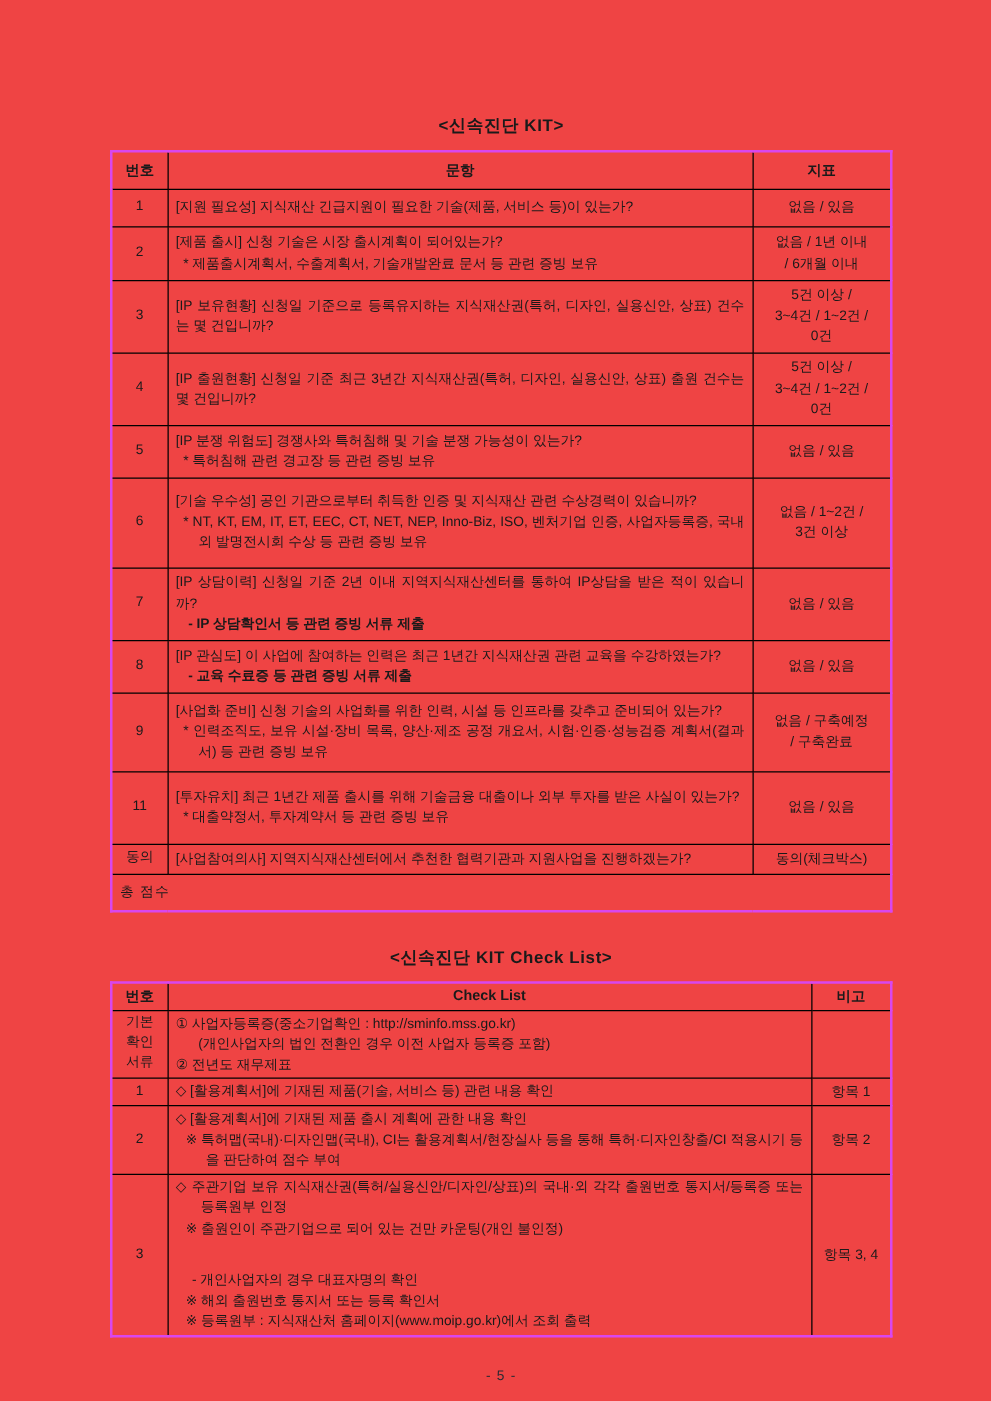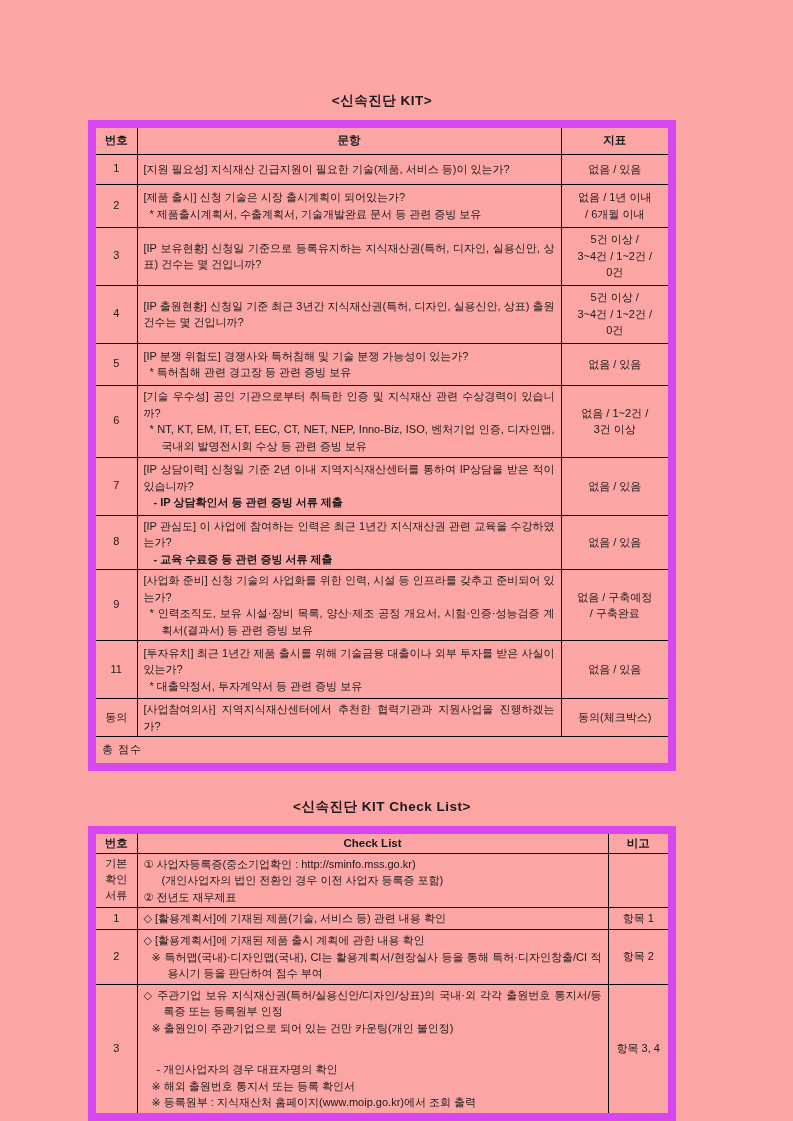--- a/index.html
+++ b/index.html
@@ -1,39 +1,39 @@
 <!DOCTYPE html>
 <html><head>
 <meta charset="utf-8">
 <style>
   * { margin: 0; padding: 0; box-sizing: border-box; }
   html, body { background: #ffffff; }
   .page {
     width: 793px;
     height: 1121px;
     margin: 0 auto;
-    padding: 92px 117px 0 88px;
+    padding: 92px 79px 0 88px;
     font-family: "Liberation Sans", "DejaVu Sans", sans-serif;
     font-size: 11px;
     color: #1a1a1a;
-    background: #fca5a5;
+    background: #ef4444;
     overflow: hidden;
   }
   .doc-title {
     text-align: center;
     font-weight: bold;
     font-size: 13.5px;
     letter-spacing: 0.5px;
     margin-bottom: 10px;
   }
   .title2 { margin-top: 27px; }
   table.kit {
     width: 100%;
     border-collapse: collapse;
-    border: 8px solid #d946ef;
+    border: 2px solid #d946ef;
     table-layout: fixed;
   }
   table.kit th, table.kit td {
     border: 1px solid #000;
     padding: 2px 6px;
     vertical-align: middle;
   }
   table.kit th {
     font-weight: bold;
     text-align: center;
@@ -139,21 +139,21 @@
           <td class="cell-q">
             <div class="line main">[IP 분쟁 위험도] 경쟁사와 특허침해 및 기술 분쟁 가능성이 있는가?</div>
             <div class="line star">* 특허침해 관련 경고장 등 관련 증빙 보유</div>
           </td>
           <td class="cell-ind">없음 / 있음</td>
         </tr>
         <tr style="height: 72px;">
           <td class="cell-no">6</td>
           <td class="cell-q">
             <div class="line main">[기술 우수성] 공인 기관으로부터 취득한 인증 및 지식재산 관련 수상경력이 있습니까?</div>
-            <div class="line star">* NT, KT, EM, IT, ET, EEC, CT, NET, NEP, Inno-Biz, ISO, 벤처기업 인증, 디자인맵, 국내외 발명전시회 수상 등 관련 증빙 보유</div>
+            <div class="line star">* NT, KT, EM, IT, ET, EEC, CT, NET, NEP, Inno-Biz, ISO, 벤처기업 인증, 사업자등록증, 국내외 발명전시회 수상 등 관련 증빙 보유</div>
           </td>
           <td class="cell-ind">없음 / 1~2건 /
 3건 이상</td>
         </tr>
         <tr style="height: 58px;">
           <td class="cell-no">7</td>
           <td class="cell-q">
             <div class="line main">[IP 상담이력] 신청일 기준 2년 이내 지역지식재산센터를 통하여 IP상담을 받은 적이 있습니까?</div>
             <div class="line dash-bold">- IP 상담확인서 등 관련 증빙 서류 제출</div>
           </td>

